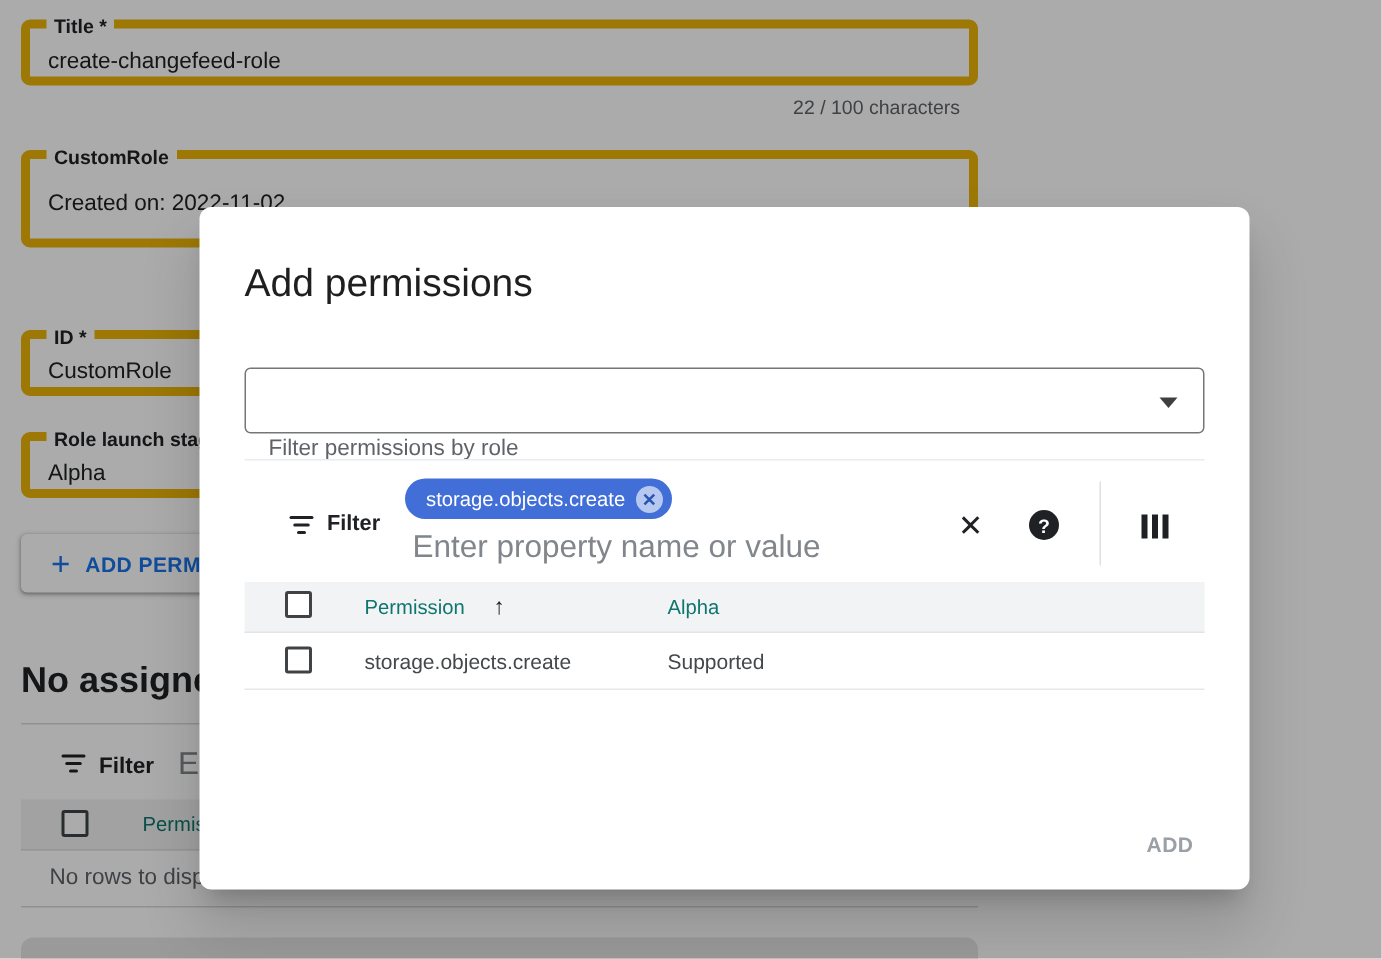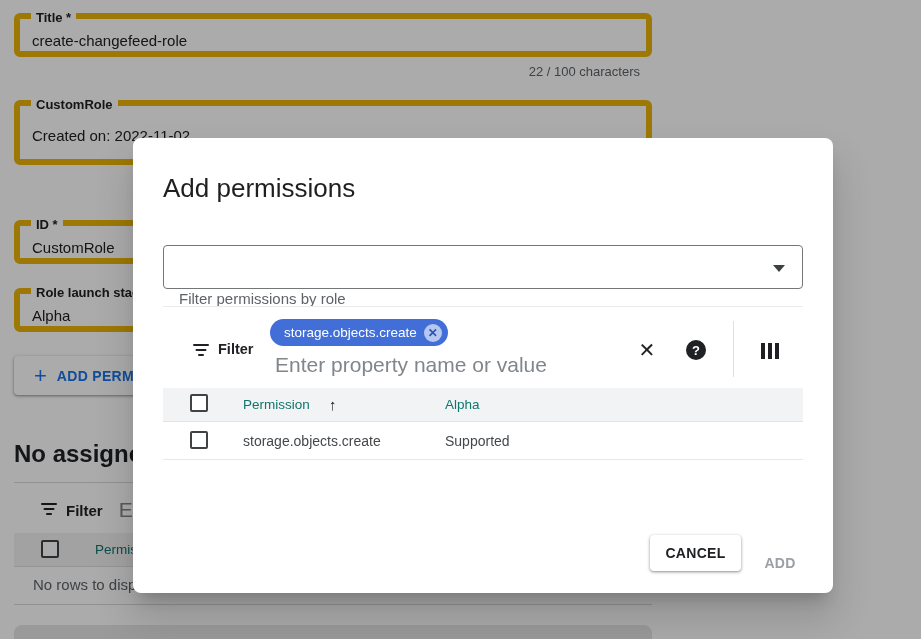--- a/index.html
+++ b/index.html
@@ -191,20 +191,17 @@
       <span class="sort-arrow">↑</span>
       <span class="th-label" style="left:282px; top:9px;">Alpha</span>
     </div>
 
     <div class="dlg-row">
       <span class="cb" style="left:27px; top:8px;"></span>
       <span class="cell" style="left:80px; top:10px;">storage.objects.create</span>
       <span class="cell" style="left:282px; top:10px;">Supported</span>
     </div>
 
-    <div class="raised-btn cancel-btn">
-      <span class="cancel-label">CANCEL</span>
-    </div>
     <div class="add-btn">
       <span class="add-label">ADD</span>
     </div>
   </div>
 </div>
 
 </body></html>

